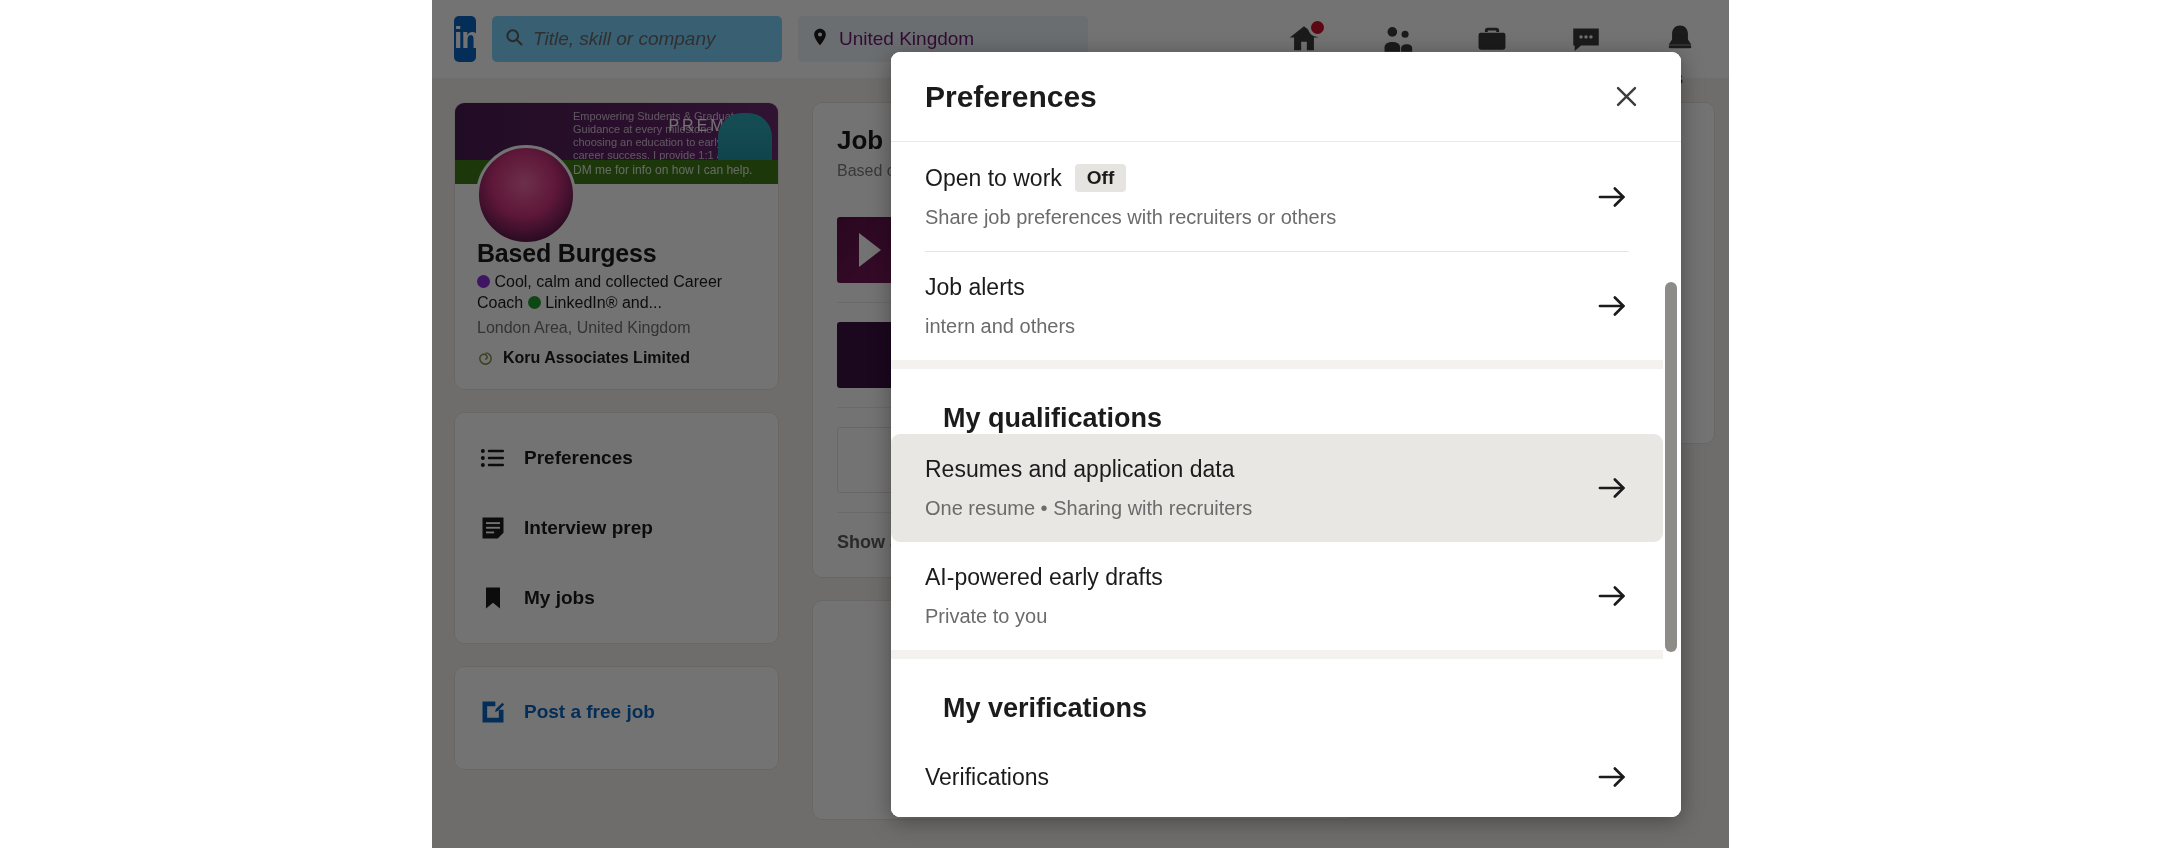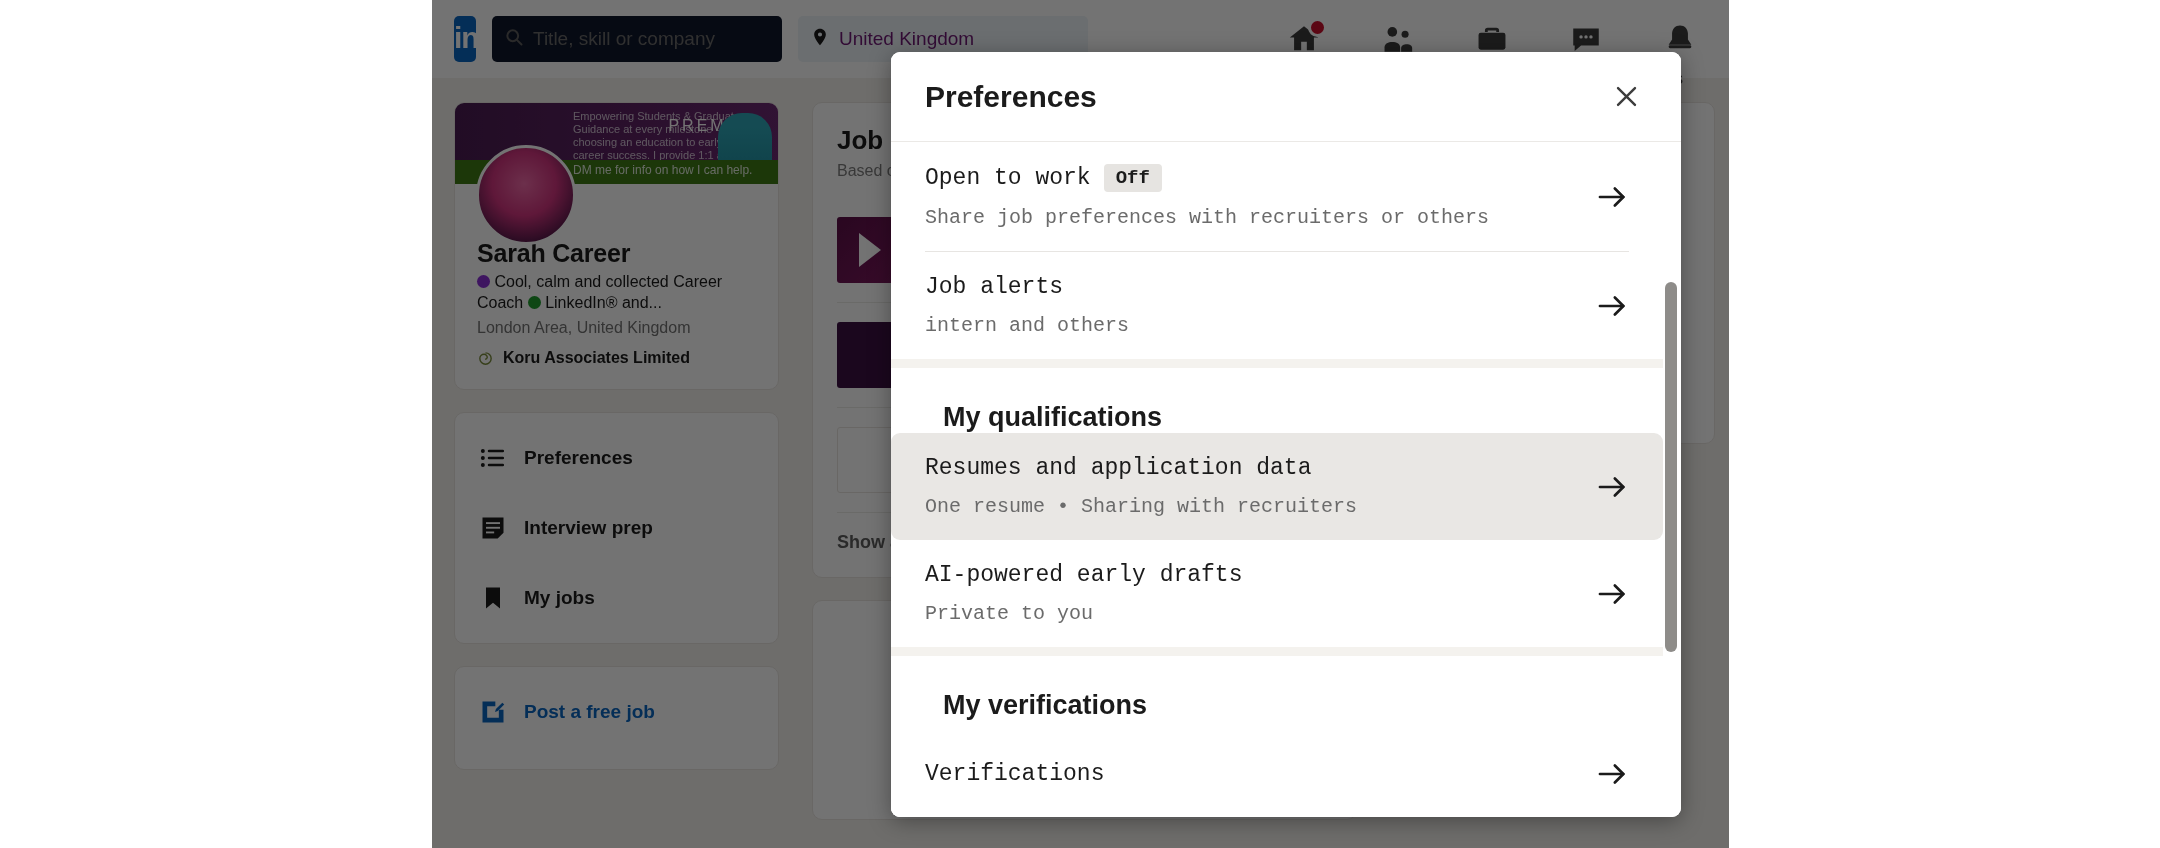--- a/index.html
+++ b/index.html
@@ -54,25 +54,26 @@
     font-weight: bold;
     font-size: 30px;
     line-height: 44px;
     text-align: center;
     letter-spacing: -1px;
     flex: 0 0 auto;
   }
   .search-box {
     margin-left: 16px;
     width: 290px; height: 46px;
-    background: #0f172a;
+    background: #7dd3fc;
     border-radius: 5px;
     display: flex; align-items: center;
     padding: 0 12px;
     gap: 9px;
+    font-style: italic;
   }
   .search-box .ph { color: #6b6b6b; font-size: 19px; }
   .loc-box {
     margin-left: 16px;
     width: 290px; height: 46px;
     background: #edf3f8;
     border-radius: 5px;
     display: flex; align-items: center;
     padding: 0 12px;
     gap: 9px;
@@ -294,21 +295,21 @@
     margin: 0 34px;
   }
 
   .prow {
     display: flex; align-items: center;
     padding: 22px 34px 22px 34px;
     min-height: 106px;
     background: #fff;
   }
   .prow.hovered { background: #e9e7e4; border-radius: 9px; }
-  .prow-main { flex: 1 1 auto; font-family: Liberation Mono, monospace; }
+  .prow-main { flex: 1 1 auto; }
   .prow-title {
     font-size: 23px; color: #1b1b1b;
     display: flex; align-items: center; gap: 13px;
   }
   .pill {
     background: #e6e4e1;
     color: #1b1b1b;
     font-size: 19px; font-weight: bold;
     border-radius: 4px;
     padding: 3px 12px;
@@ -408,21 +409,21 @@
         <div class="card profile-card">
           <div class="cover">
             <div class="cover-text">Empowering Students &amp; Graduates. Guidance at every milestone - from choosing an education to early career success. I provide 1:1 and group sessions.</div>
             <div class="cover-premium">PREMIUM</div>
             <div class="cover-person"></div>
             <div class="cover-band">
               <span>DM me for info on how I can help.</span>
             </div>
           </div>
           <div class="avatar"></div>
-          <div class="pname">Sarah Career</div>
+          <div class="pname">Based Burgess</div>
           <div class="pheadline">
             <span class="dot-purple"></span>
             <span>Cool, calm and collected Career Coach</span>
             <span class="dot-green"></span>
             <span>LinkedIn® and...</span>
           </div>
           <div class="plocation">London Area, United Kingdom</div>
           <div class="pcompany">
             <span class="koru-icon">
               <svg viewBox="0 0 24 24" fill="none" stroke="#7a8c3c" stroke-width="2">

